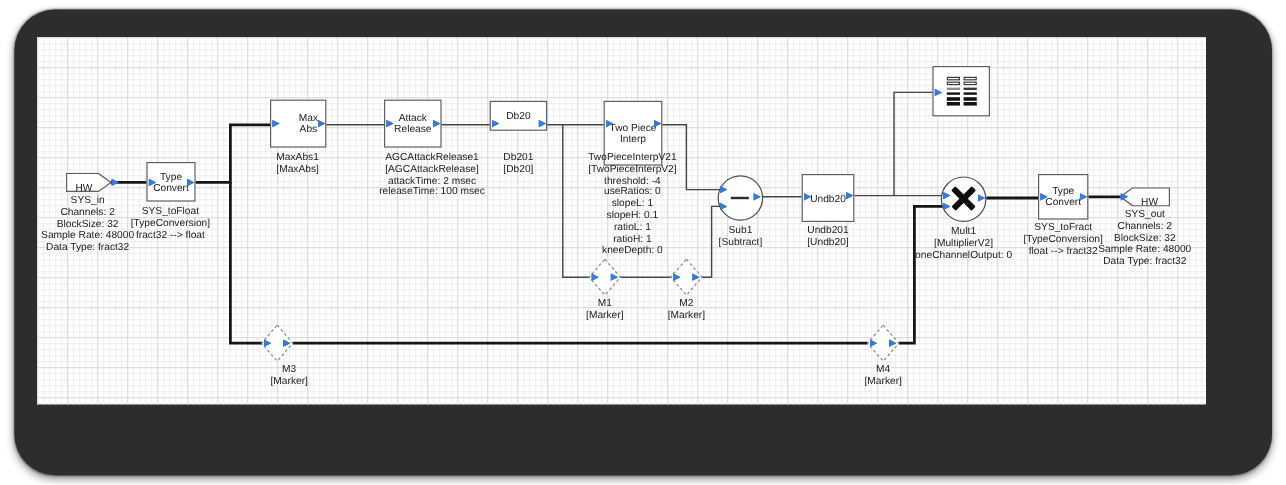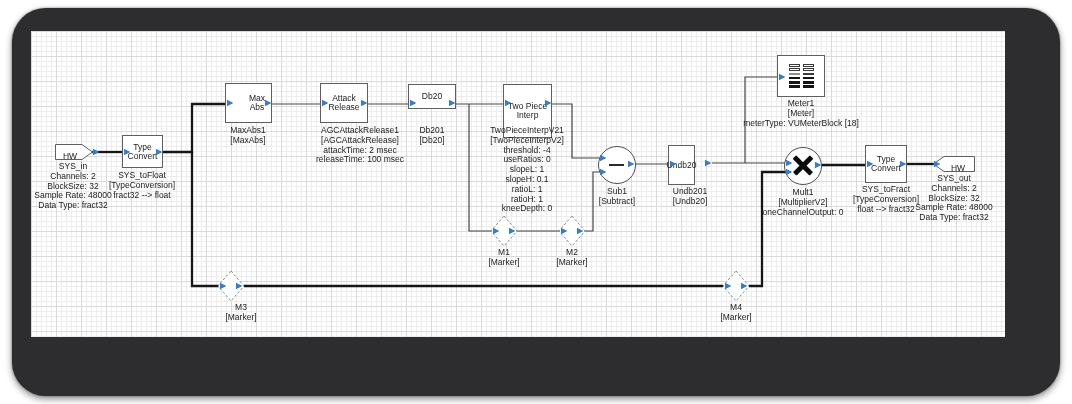--- a/index.html
+++ b/index.html
@@ -156,21 +156,21 @@
   </div>
 
   <div class="circle" style="left:567px;top:115px;">
     <div class="minus-bar"></div>
   </div>
   <div class="labels" style="left:586px;top:156px;">
     <div>Sub1</div>
     <div>[Subtract]</div>
   </div>
 
-  <div class="block" style="left:637px;top:114px;width:27px;height:40px;">
+  <div class="block" style="left:637px;top:114px;width:44px;height:40px;">
     <span>Undb20</span>
   </div>
   <div class="labels" style="left:659px;top:156px;">
     <div>Undb201</div>
     <div>[Undb20]</div>
   </div>
 
   <div class="block" style="left:746px;top:24px;width:48px;height:42px;">
     <div class="vu">
       <div class="vu-col">
@@ -183,25 +183,20 @@
       </div>
       <div class="vu-col">
         <div class="vu-bar hollow"></div>
         <div class="vu-bar hollow"></div>
         <div class="vu-bar hollow"></div>
         <div class="vu-bar solid"></div>
         <div class="vu-bar solid"></div>
         <div class="vu-bar solid"></div>
       </div>
     </div>
-  </div>
-  <div class="labels" style="left:770px;top:68px;">
-    <div>Meter1</div>
-    <div>[Meter]</div>
-    <div>meterType: VUMeterBlock [18]</div>
   </div>
 
   <div class="circle" style="left:753px;top:116px;">
     <div class="xbar a"></div>
     <div class="xbar b"></div>
   </div>
   <div class="labels" style="left:772px;top:157px;">
     <div>Mult1</div>
     <div>[MultiplierV2]</div>
     <div>oneChannelOutput: 0</div>

